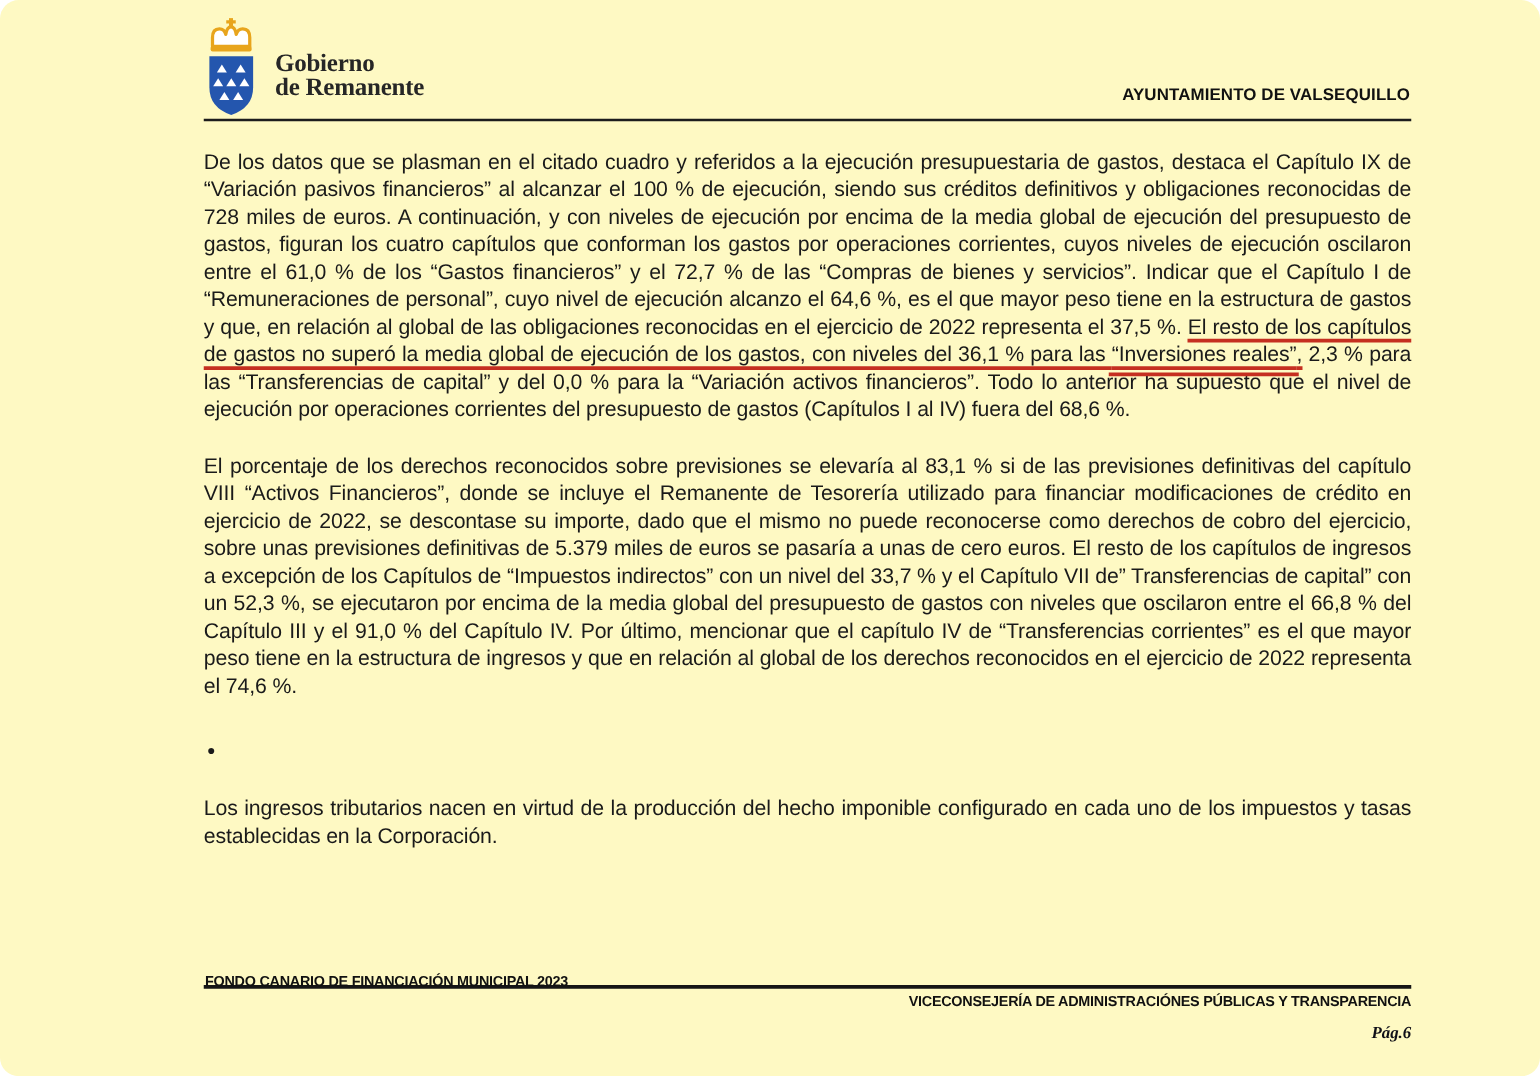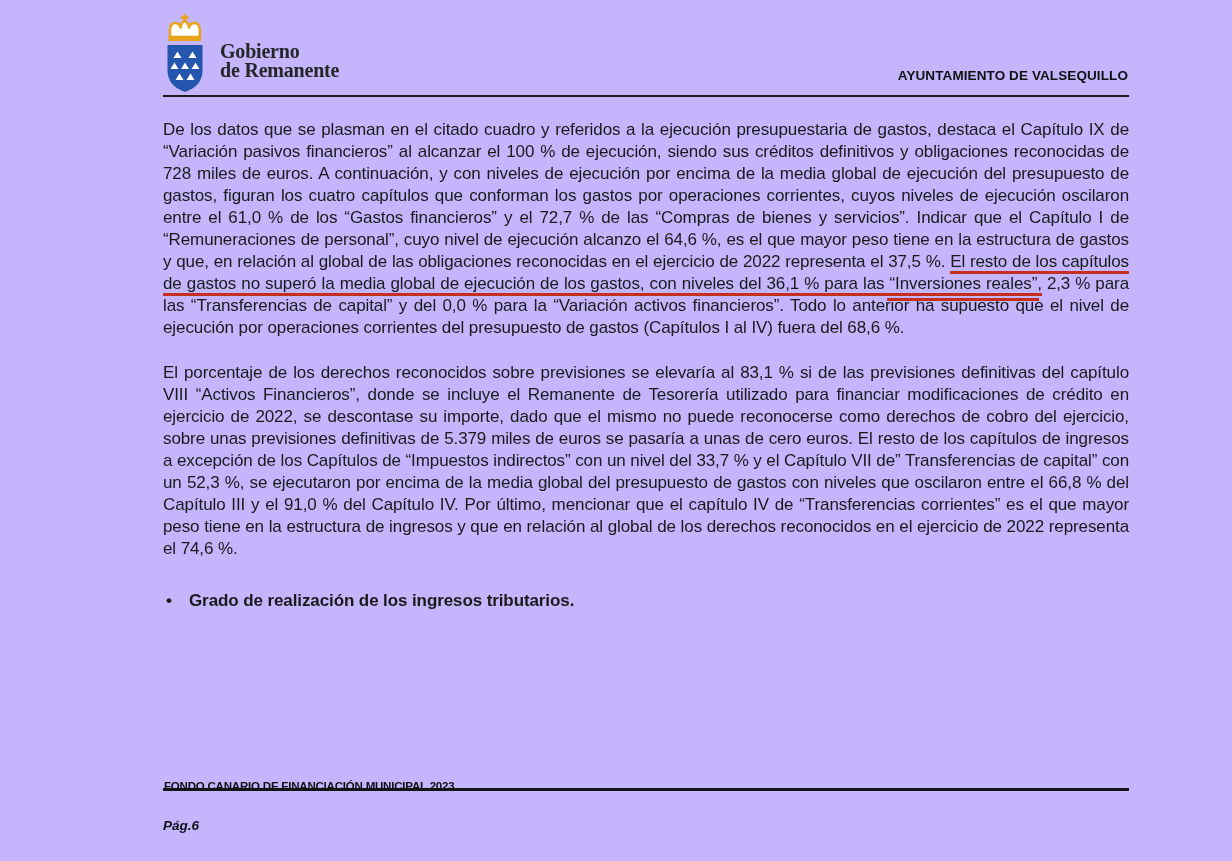--- a/index.html
+++ b/index.html
@@ -7,21 +7,21 @@
     --shield-blue:#2456ae;
     --crown-gold:#e8a51c;
     --text:#1a1a1a;
   }
   *{margin:0;padding:0;box-sizing:border-box;}
   html,body{background:#ffffff;}
   body{
     width:1232px;height:861px;position:relative;overflow:hidden;
     font-family:"Liberation Sans","DejaVu Sans",sans-serif;color:var(--text);
   }
-  .page{position:absolute;inset:0;background:#c4b5fd;}
+  .page{position:absolute;inset:0;background:#fef9c3;border-radius:15px;}
 
   
   .logo{position:absolute;left:163px;top:14px;display:flex;align-items:flex-start;}
   .logo svg{display:block;}
   .logo-text{
     margin-left:13px;margin-top:28px;
     font-family:"Liberation Serif","DejaVu Serif",serif;
     font-weight:bold;font-size:20px;line-height:19px;color:#262626;
     letter-spacing:-0.2px;
   }
@@ -64,22 +64,22 @@
   }
   .footer-left{
     position:absolute;top:780px;left:164px;
     font-size:11.5px;font-weight:bold;letter-spacing:-0.2px;color:#111;
   }
   .footer-right{
     position:absolute;top:796px;right:103px;
     font-size:11.5px;font-weight:bold;letter-spacing:-0.2px;color:#111;
   }
   .page-number{
-    position:absolute;top:818px;left:163px;width:966px;text-align:left;
-    font-family:Liberation Sans, sans-serif;
+    position:absolute;top:818px;left:163px;width:966px;text-align:right;
+    font-family:Liberation Serif, serif;
     font-style:italic;font-weight:bold;font-size:13.5px;color:#101018;
   }
 </style>
 </head>
 <body>
 
 <div class="page">
 
   <div class="logo">
     <svg width="44" height="80" viewBox="0 0 44 80">
@@ -112,21 +112,22 @@
   </div>
 
   <div class="entity-title">AYUNTAMIENTO DE VALSEQUILLO</div>
   <div class="header-rule"></div>
 
   <div class="content">
     <p><span class="seg seg-normal">De los datos que se plasman en el citado cuadro y referidos a la ejecución presupuestaria de gastos, destaca el Capítulo IX de “Variación pasivos financieros” al alcanzar el 100 % de ejecución, siendo sus créditos definitivos y obligaciones reconocidas de 728 miles de euros. A continuación, y con niveles de ejecución por encima de la media global de ejecución del presupuesto de gastos, figuran los cuatro capítulos que conforman los gastos por operaciones corrientes, cuyos niveles de ejecución oscilaron entre el 61,0 % de los “Gastos financieros” y el 72,7 % de las “Compras de bienes y servicios”. Indicar que el Capítulo I de “Remuneraciones de personal”, cuyo nivel de ejecución alcanzo el 64,6 %, es el que mayor peso tiene en la estructura de gastos y que, en relación al global de las obligaciones reconocidas en el ejercicio de 2022 representa el 37,5 %. </span><span class="seg seg-underline">El resto de los capítulos de gastos no superó la media global de ejecución de los gastos, con niveles del 36,1 % para las </span><span class="seg seg-double-underline">“Inversiones reales”</span><span class="seg seg-underline">,</span><span class="seg seg-normal"> 2,3 % para las “Transferencias de capital” y del 0,0 % para la “Variación activos financieros”. Todo lo anterior ha supuesto que el nivel de ejecución por operaciones corrientes del presupuesto de gastos (Capítulos I al IV) fuera del 68,6 %.</span></p>
     <p>El porcentaje de los derechos reconocidos sobre previsiones se elevaría al 83,1 % si de las previsiones definitivas del capítulo VIII “Activos Financieros”, donde se incluye el Remanente de Tesorería utilizado para financiar modificaciones de crédito en ejercicio de 2022, se descontase su importe, dado que el mismo no puede reconocerse como derechos de cobro del ejercicio, sobre unas previsiones definitivas de 5.379 miles de euros se pasaría a unas de cero euros. El resto de los capítulos de ingresos a excepción de los Capítulos de “Impuestos indirectos” con un nivel del 33,7 % y el Capítulo VII de” Transferencias de capital” con un 52,3 %, se ejecutaron por encima de la media global del presupuesto de gastos con niveles que oscilaron entre el 66,8 % del Capítulo III y el 91,0 % del Capítulo IV. Por último, mencionar que el capítulo IV de “Transferencias corrientes” es el que mayor peso tiene en la estructura de ingresos y que en relación al global de los derechos reconocidos en el ejercicio de 2022 representa el 74,6 %.</p>
     <div class="bullet-heading">
       <span class="bullet-marker">•</span>
-      <span>Grado de realización de los ingresos tributarios.</span>
     </div>
+    <p>Los ingresos tributarios nacen en virtud de la producción del hecho imponible configurado en cada uno de los impuestos y tasas establecidas en la Corporación.</p>
   </div>
 
   <div class="footer-rule"></div>
   <div class="footer-left">FONDO CANARIO DE FINANCIACIÓN MUNICIPAL 2023</div>
+  <div class="footer-right">VICECONSEJERÍA DE ADMINISTRACIÓNES PÚBLICAS Y TRANSPARENCIA</div>
   <div class="page-number">Pág.6</div>
 
 </div>
 
 </body></html>

